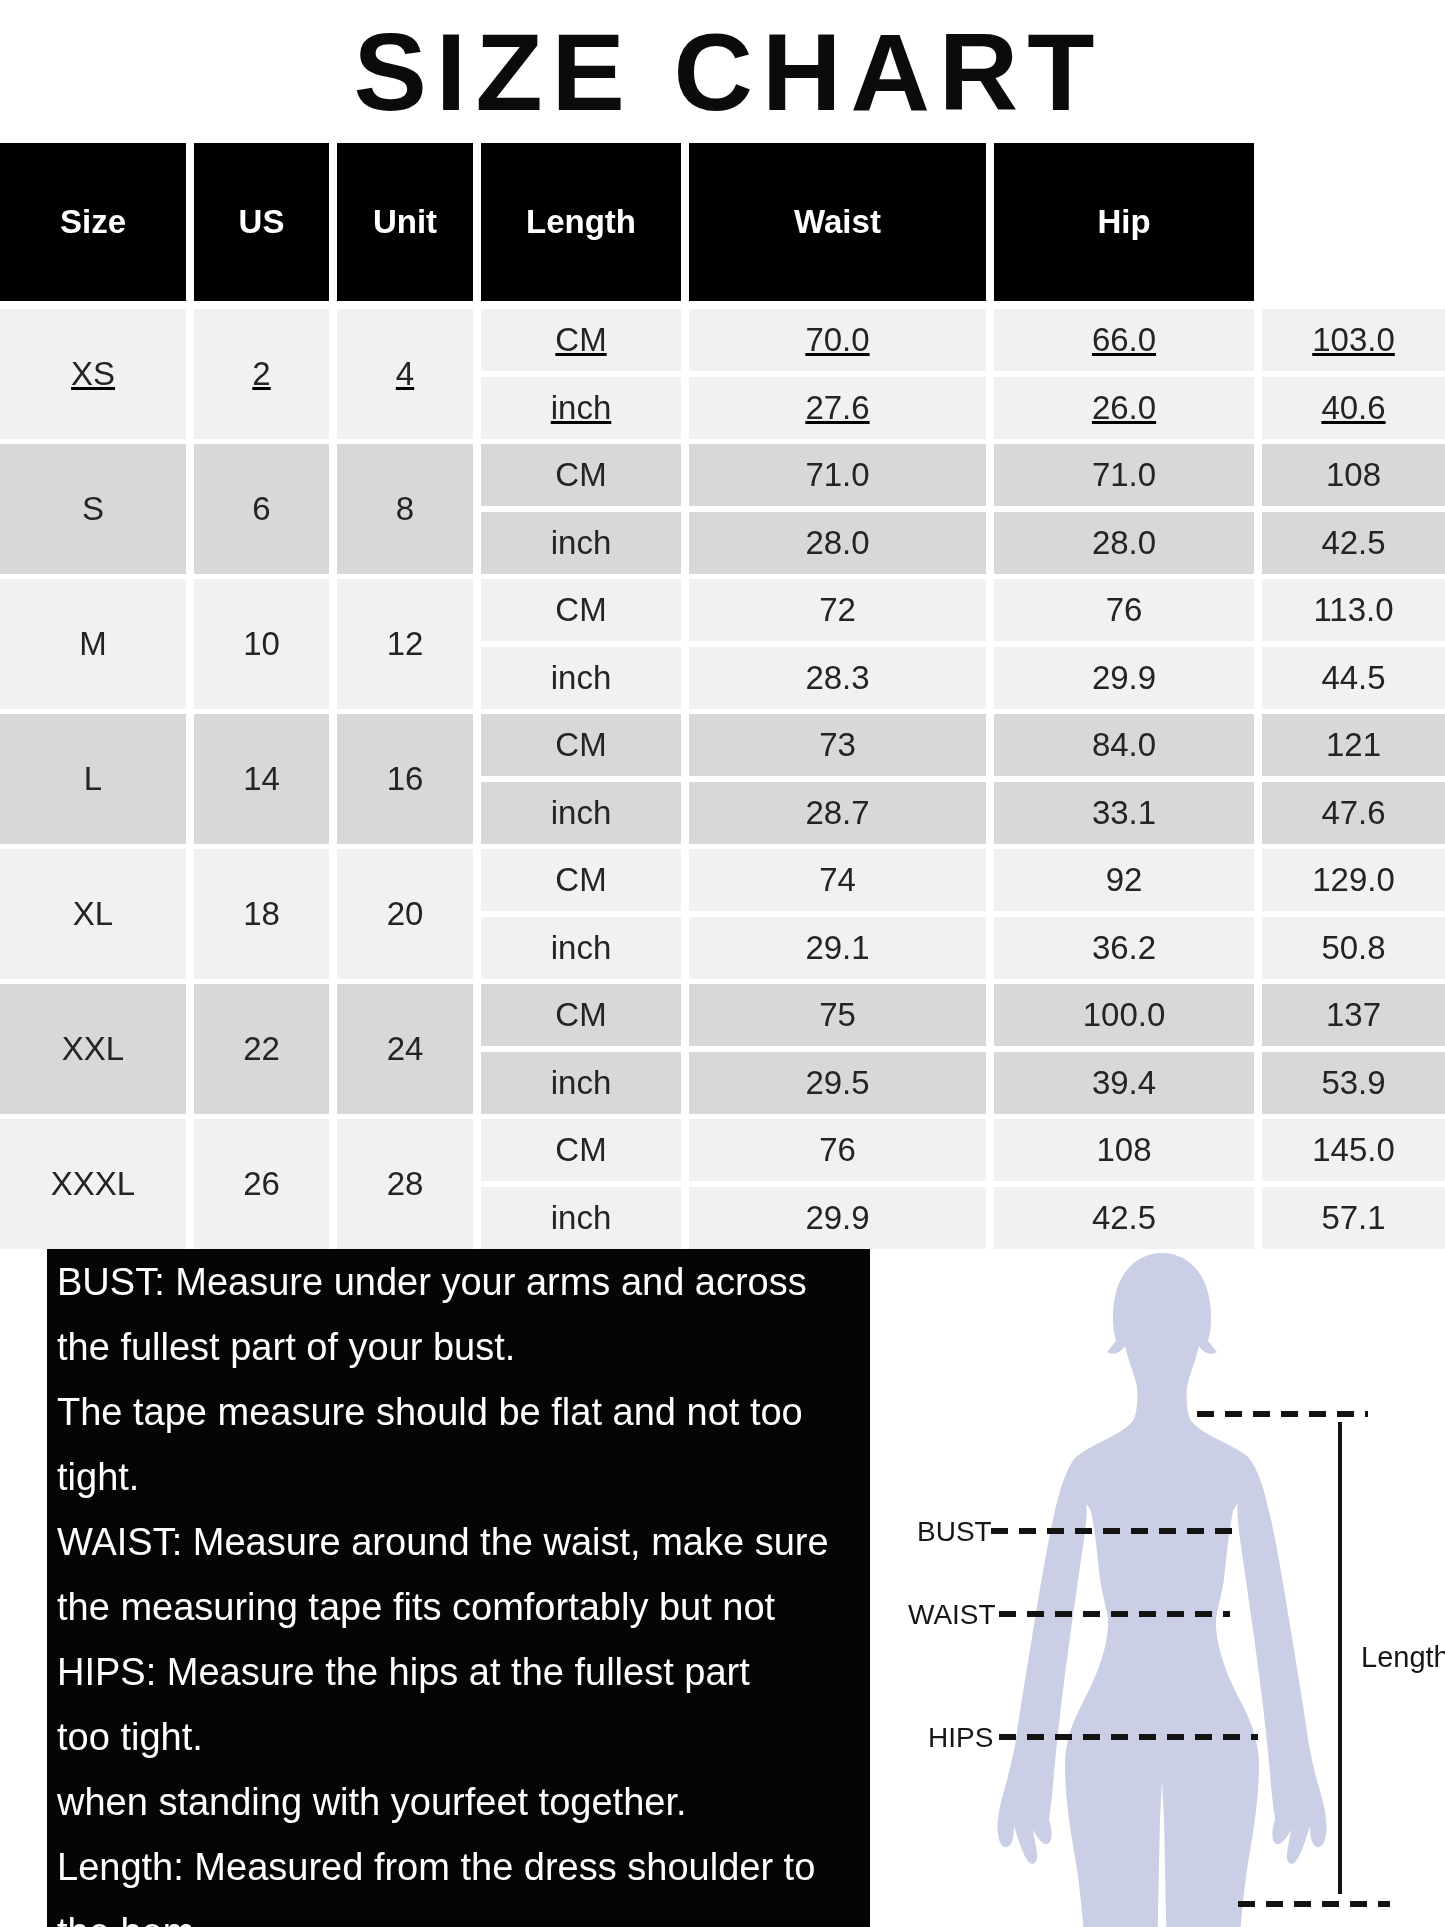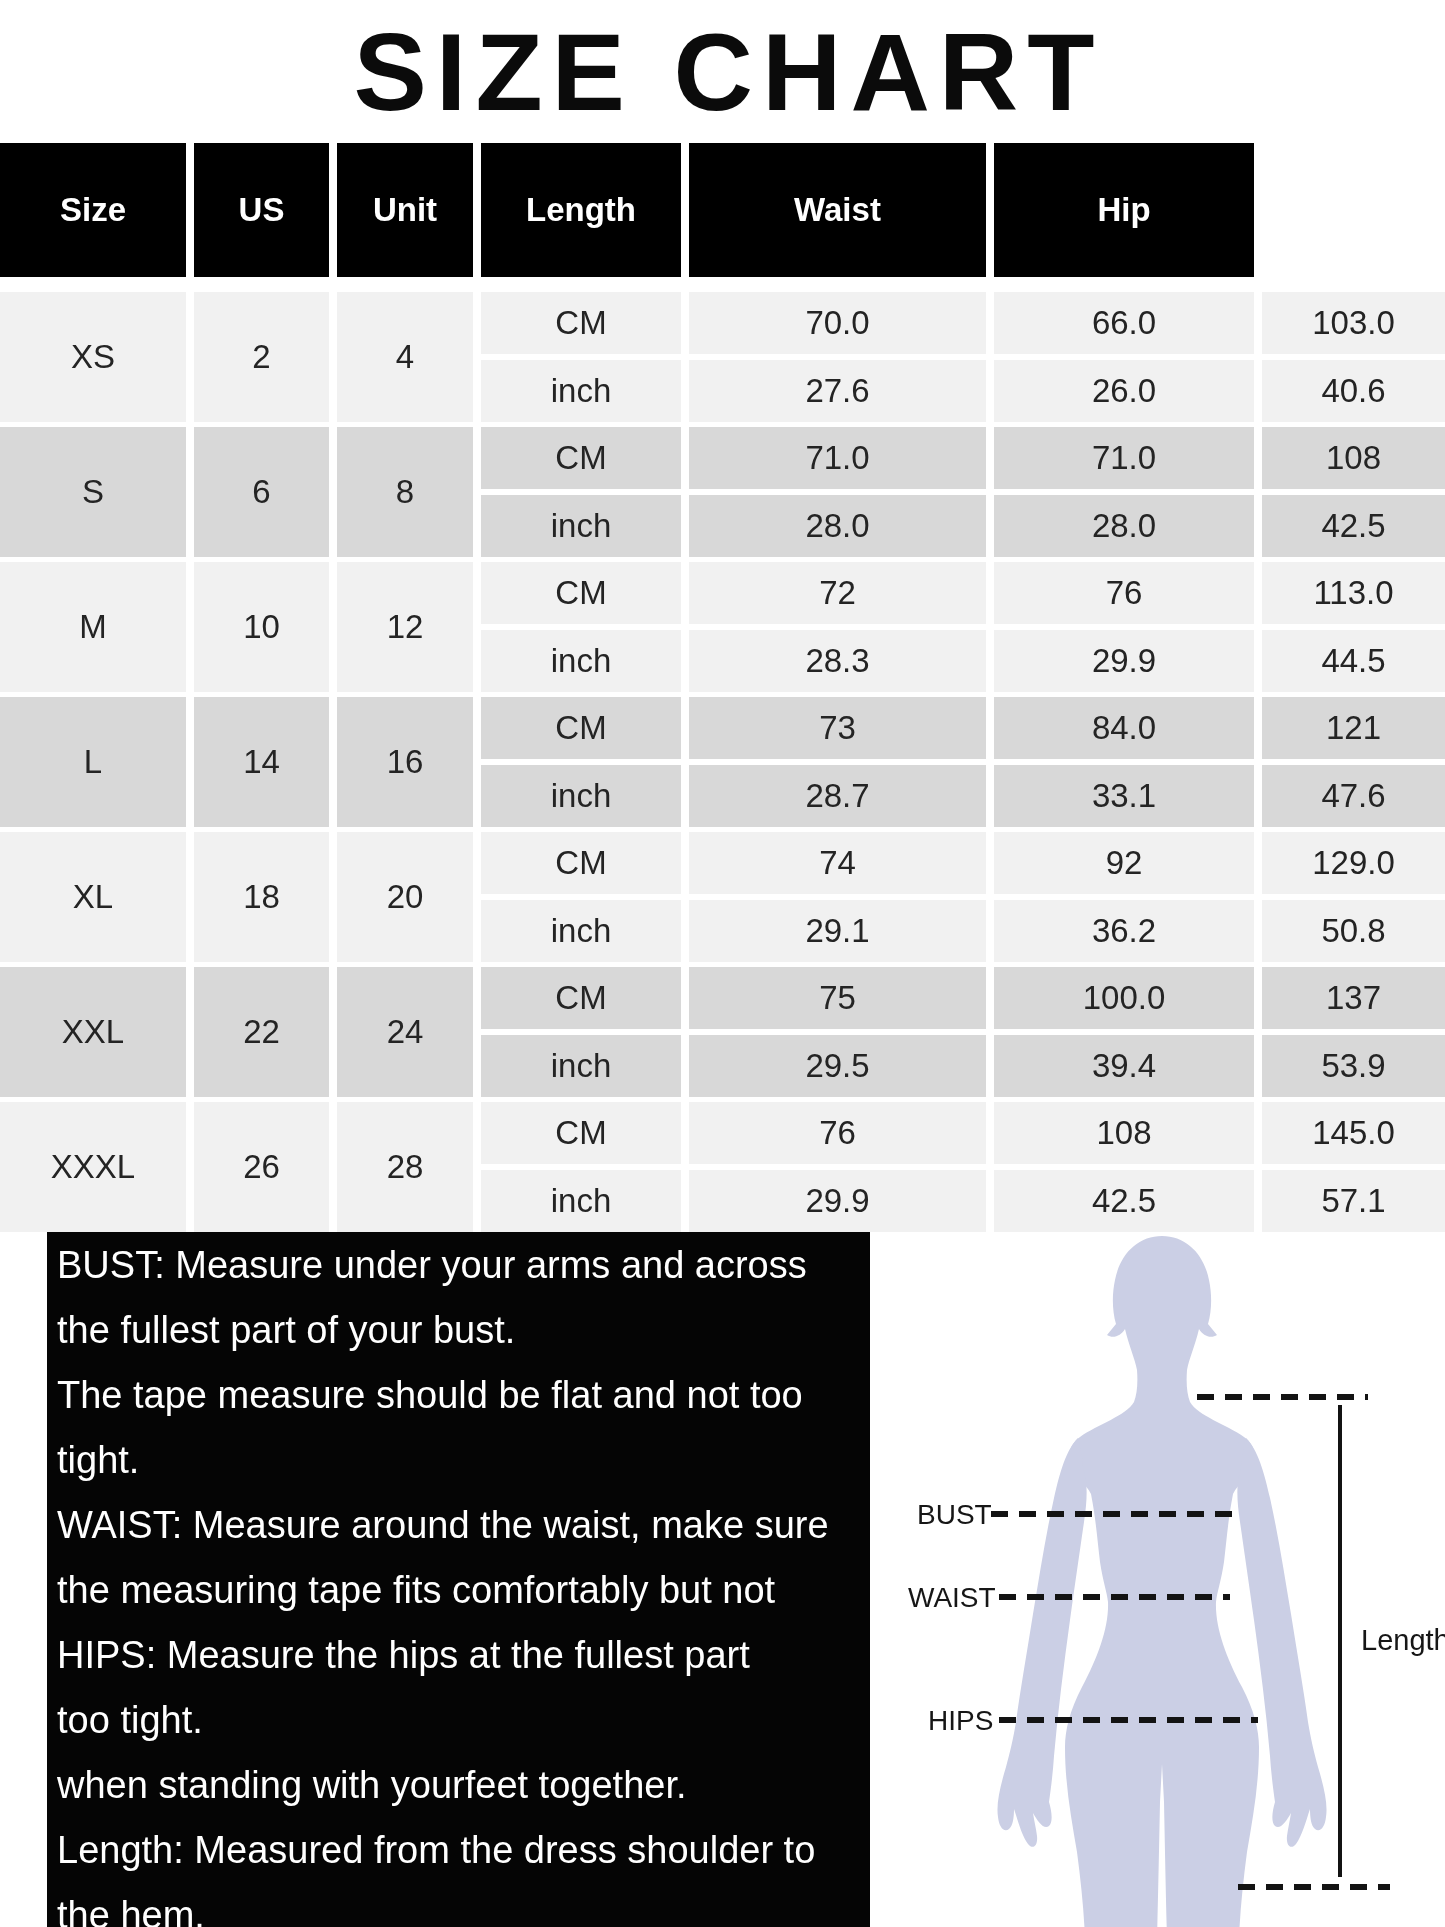--- a/index.html
+++ b/index.html
@@ -17,31 +17,31 @@
     white-space:nowrap;
     padding-left:12px;
   }
 
   
   .cols{
     display:grid;
     grid-template-columns:186px 135px 136px 200px 297px 260px 183px;
     column-gap:8px;
   }
-  .header-row{height:134px;text-decoration:underline;}
+  .header-row{height:158px;text-decoration:underline;}
   .hcell{
     background:var(--header-bg,#000);color:#ffffff;
     font-weight:bold;font-size:33px;
     display:flex;align-items:center;justify-content:center;
   }
   .group{
     height:130px;margin-top:5px;
     grid-template-rows:1fr 1fr;row-gap:6px;
   }
-  .group:first-child{margin-top:15px;}
+  .group:first-child{margin-top:8px;text-decoration:underline;}
   .group .cell{
     display:flex;align-items:center;justify-content:center;
     font-size:33px;color:var(--text,#222);
   }
   .group.light .cell{background:var(--row-light,#f1f1f1);}
   .group.dark  .cell{background:var(--row-dark,#d8d8d8);}
   .span2{grid-row:1 / span 2;}
 
   
   .bottom{display:flex;height:707px;}

